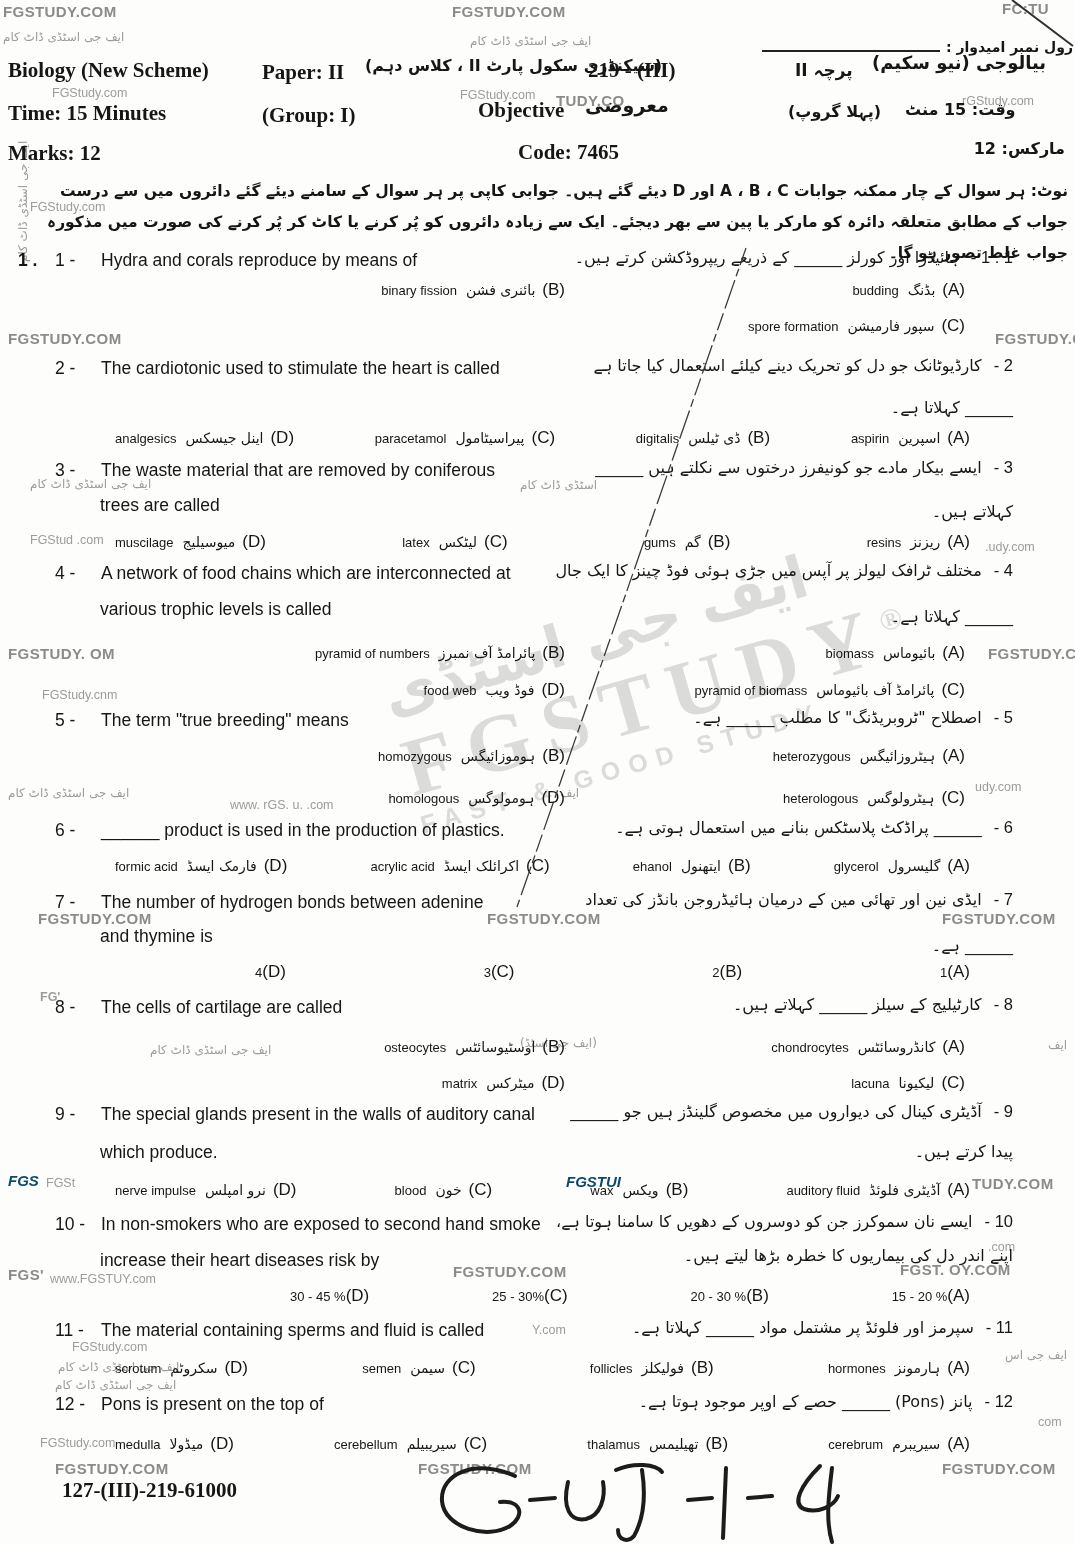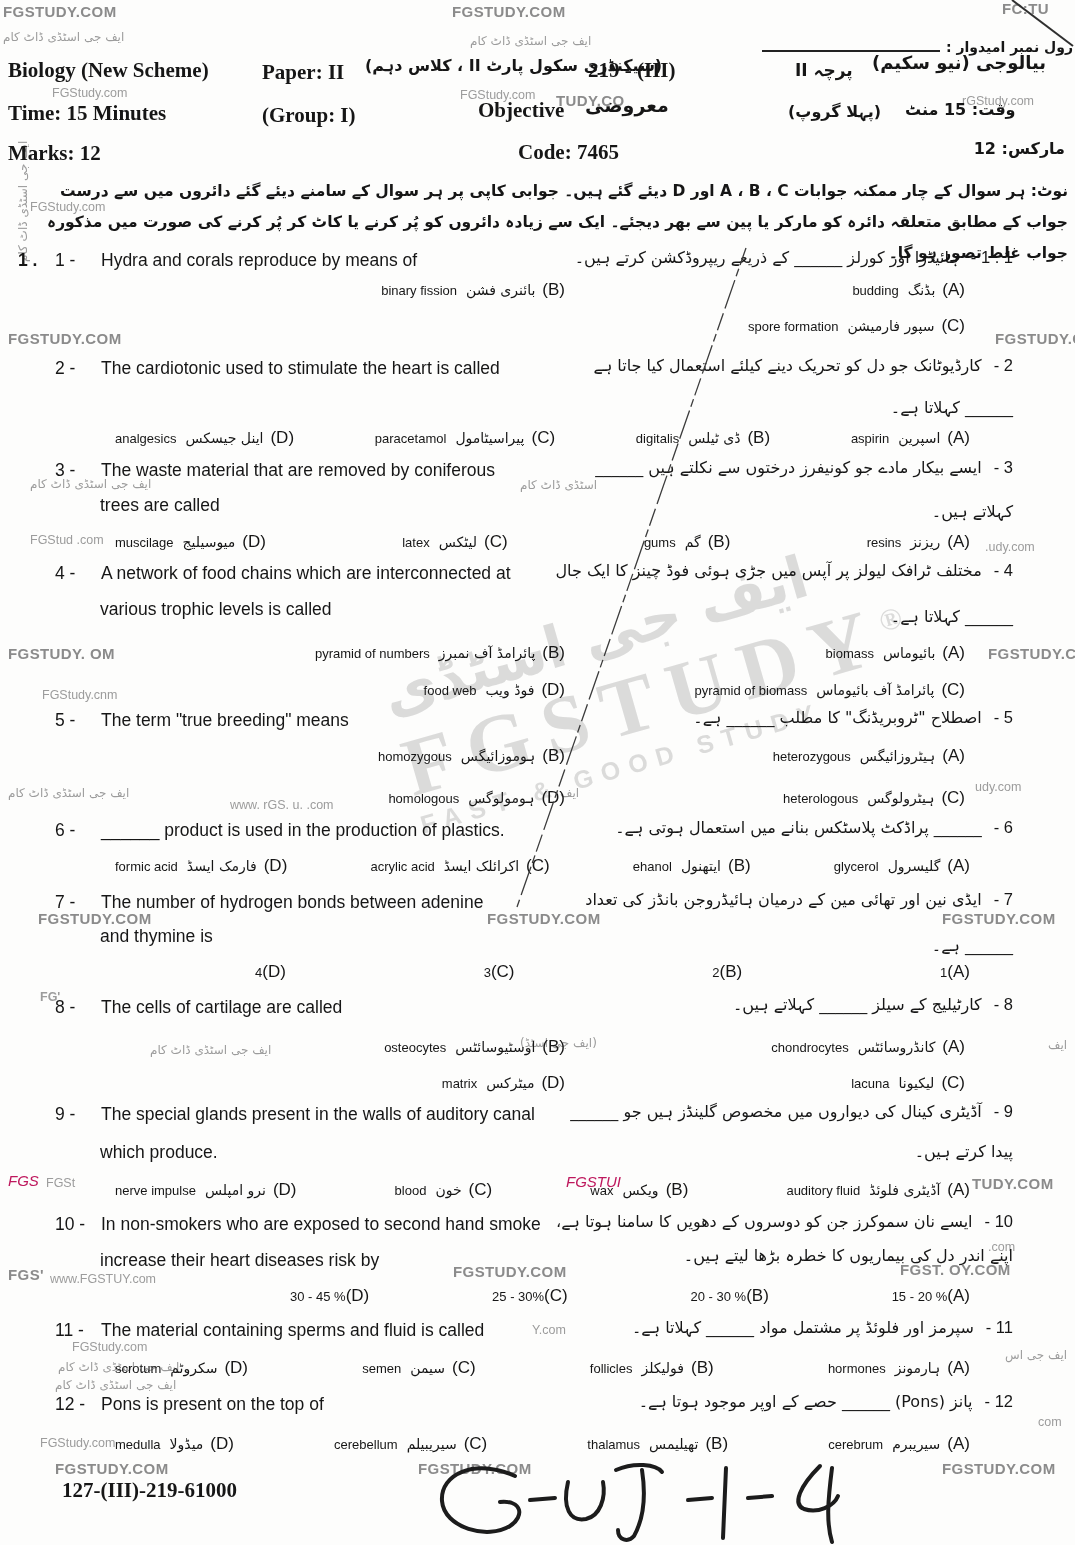--- a/index.html
+++ b/index.html
@@ -1,21 +1,21 @@
 <!DOCTYPE html>
 <html><head>
 <meta charset="utf-8">
 <style>
 html,body{margin:0;padding:0;background:#e8e8e8;}
 .page{position:relative;width:1075px;height:1545px;background:#fdfdfc;color:#161616;
   font-family:"Liberation Sans",sans-serif;overflow:hidden;margin:0 auto;}
 
 .wm{position:absolute;pointer-events:none;white-space:nowrap;}
 .wm-bold{font-weight:bold;font-size:15px;color:#8b8b8b;letter-spacing:.4px;}
-.wm-boldital{font-weight:normal;font-style:italic;font-size:15px;color:#be185d;}
+.wm-boldital{font-weight:bold;font-style:italic;font-size:15px;color:#0c4a6e;}
 .wm-small{font-size:12.5px;color:#9c9c9c;}
 .wm-urdu{font-family:"DejaVu Sans",sans-serif;font-size:12px;color:#9c9c9c;direction:rtl;}
 
 .bigwm{position:absolute;left:400px;top:660px;width:700px;transform:rotate(-16deg);
   transform-origin:0 50%;opacity:.30;color:#8f8f8f;pointer-events:none;}
 .bigwm .l1{font-family:"DejaVu Sans",sans-serif;font-weight:bold;font-size:58px;direction:rtl;text-align:left;}
 .bigwm .l2{font-family:"Liberation Serif",serif;font-weight:bold;font-size:82px;letter-spacing:15px;line-height:1.05;}
 .bigwm .l2 .reg{font-size:30px;vertical-align:super;letter-spacing:0;}
 .bigwm .l3{font-size:25px;font-weight:bold;letter-spacing:9px;}
 

